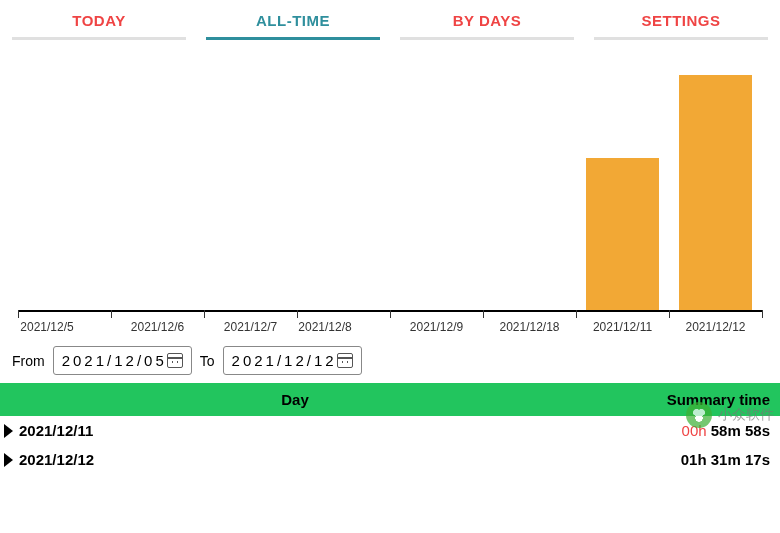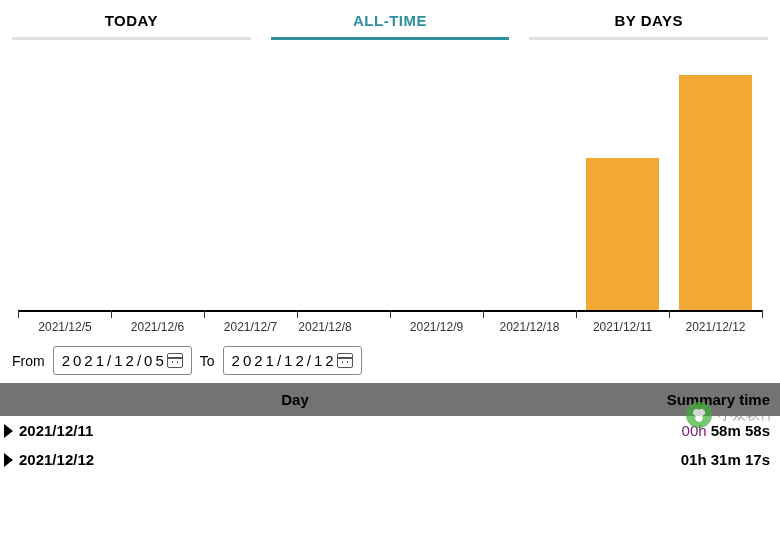--- a/index.html
+++ b/index.html
@@ -1,75 +1,76 @@
 <!DOCTYPE html>
 <html><head>
 <meta charset="utf-8">
 <style>
   * { box-sizing: border-box; }
   body { margin: 0; font-family: Arial, Helvetica, sans-serif; background:#fff; width:780px; }
   .wrap { padding: 6px 6px 0 6px; }
   .title { text-align:center; font-weight:bold; font-size:15px; padding:4px 0 6px 0; }
   .tabs { display:flex; gap:20px; padding:0 6px; }
   .tab { flex:1; text-align:center; font-weight:bold; font-size:15px; letter-spacing:0.5px;
-         padding:6px 0 8px 0; color:#000000; border-bottom:3px solid #e0e0e0; cursor:pointer; }
+         padding:6px 0 8px 0; color:#ef4444; border-bottom:3px solid #e0e0e0; cursor:pointer; }
   .tab.active { color:#2f8f9d; border-bottom-color:#2f8f9d; }
   .chart { position:relative; height:288px; margin:8px 4px 0 4px; }
   .plot { position:absolute; left:8px; right:8px; top:4px; bottom:24px; border-bottom:2px solid #000; }
   .ltick { position:absolute; bottom:-8px; width:1px; height:8px; background:#333; }
   .bar { position:absolute; bottom:0; background:#f2a835; }
   .xlab { position:absolute; bottom:2px; font-size:12px; color:#333; text-align:center; transform:translateX(-50%); white-space:nowrap; }
   .range { display:flex; align-items:center; gap:8px; padding:10px 6px 8px 6px; font-size:14px; }
   .dateinput { display:flex; align-items:center; border:1px solid #888; border-radius:3px;
                padding:5px 8px; font-size:15px; font-family:inherit; letter-spacing:3px; }
   .cal-icon { width:16px; height:15px; border:1.5px solid #555; border-radius:2px; position:relative; }
   .cal-icon::before { content:""; position:absolute; top:3px; left:0; right:0; height:1.5px; background:#555; }
   .cal-icon::after { content:""; position:absolute; left:2px; right:2px; bottom:2px; top:6px;
     background: radial-gradient(#555 30%, transparent 31%) 0 0/5px 4px; }
-  .thead { display:flex; background:#737373; font-weight:bold; font-size:15px; padding:8px 10px; }
+  .thead { display:flex; background:#22c55e; font-weight:bold; font-size:15px; padding:8px 10px; }
   .thead .c1 { flex:1; text-align:center; }
   .thead .c2 { width:190px; text-align:right; }
   .row { display:flex; align-items:center; padding:6px 10px 6px 4px; font-size:15px; }
   .tri { width:0; height:0; border-top:7px solid transparent; border-bottom:7px solid transparent;
          border-left:9px solid #000; margin-right:6px; }
   .row .day { font-weight:bold; flex:1; }
   .row .sum { width:190px; text-align:right; }
-  .sum .hh { color:#701a75; }
+  .sum .hh { color:#ef4444; }
   .sum .rest { font-weight:bold; }
   .wm { position:absolute; right:6px; bottom:46px; display:flex; align-items:center; gap:6px; opacity:0.7; }
   .wm .ico { width:26px; height:26px; border-radius:50%; background:#3cb034; position:relative; }
   .wm .ico::after{content:"";position:absolute;left:6px;top:6px;width:14px;height:14px;border-radius:50%;
     background: radial-gradient(circle at 30% 30%, #fff 25%, transparent 26%), radial-gradient(circle at 70% 30%, #fff 25%, transparent 26%), radial-gradient(circle at 50% 72%, #fff 30%, transparent 31%);}
   .wm .txt { font-size:14px; color:#777; filter: blur(0.6px); }
 </style>
 </head>
 <body>
 
 <div class="wrap">
   <div class="tabs">
     <div class="tab">TODAY</div>
     <div class="tab active">ALL-TIME</div>
     <div class="tab">BY DAYS</div>
+    <div class="tab">SETTINGS</div>
   </div>
 
   <div class="chart">
     <div class="plot" id="plot">
         <div class="ltick" style="left: 0px;"></div>
         <div class="ltick" style="left: 93px;"></div>
         <div class="ltick" style="left: 186px;"></div>
         <div class="ltick" style="left: 279px;"></div>
         <div class="ltick" style="left: 372px;"></div>
         <div class="ltick" style="left: 465px;"></div>
         <div class="ltick" style="left: 558px;"></div>
         <div class="ltick" style="left: 651px;"></div>
         <div class="bar" style="left: 568.23px; width: 72.54px; height: 152.22px; background: rgb(242, 168, 53);"></div>
         <div class="ltick" style="left: 744px;"></div>
         <div class="bar" style="left: 661.23px; width: 72.54px; height: 234.78px; background: rgb(242, 168, 53);"></div>
       </div>
-  <div class="xlab" style="left: 55px; text-align: right;">2021/12/5</div>
+  <div class="xlab" style="left: 37px; text-align: right;">2021/12/5</div>
       <div class="xlab" style="left: 147.5px;">2021/12/6</div>
       <div class="xlab" style="left: 240.5px; margin-top: 26px;">2021/12/7</div>
       <div class="xlab" style="left: 315px;">2021/12/8</div>
       <div class="xlab" style="left: 426.5px;">2021/12/9</div>
       <div class="xlab" style="left: 519.5px;">2021/12/18</div>
       <div class="xlab" style="left: 612.5px;">2021/12/11</div>
       <div class="xlab" style="left: 705.5px;">2021/12/12</div>
     </div>
 
   <div class="range">

